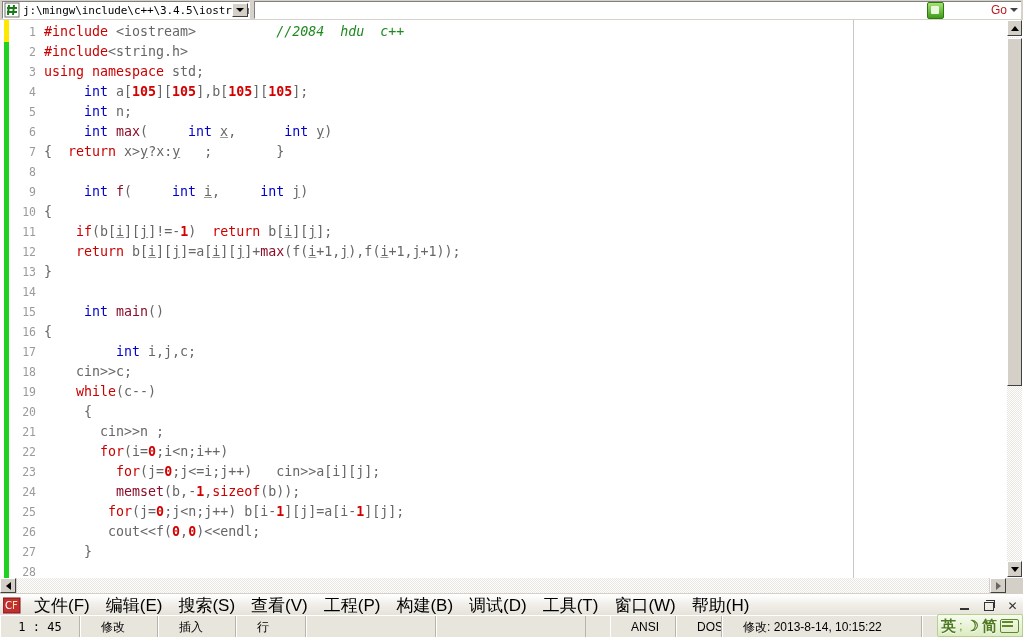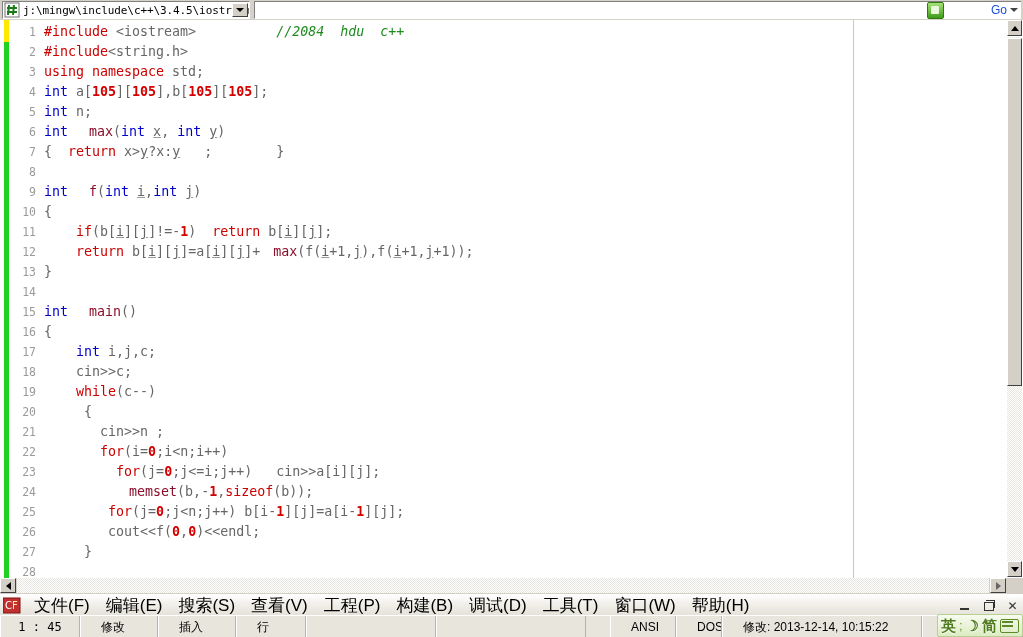--- a/index.html
+++ b/index.html
@@ -110,21 +110,21 @@
   .go-icon::after {
     content: "";
     position: absolute;
     left: 3px; top: 3px;
     width: 8px; height: 8px;
     background: #eaf7dd;
     border-radius: 1px;
   }
   .go-label {
     font-size: 12px;
-    color: #1d4ed8;
+    color: #b91c1c;
     margin-left: 44px;
   }
   .go-caret {
     width: 0; height: 0;
     border-left: 4px solid transparent;
     border-right: 4px solid transparent;
     border-top: 4px solid #444;
   }
 
   
@@ -164,23 +164,23 @@
   .ln {
     display: inline-block;
     width: 26px;
     text-align: right;
     color: #9a9a9a;
     font-size: 11.5px;
     margin-right: 8px;
     vertical-align: top;
   }
   .row { height: 20px; }
-  .kw   { color: #0000cc; }        
+  .kw   { color: #0000cc; margin-left: 40px; }        
   .kw2  { color: #cc0000; }        
-  .fn   { color: #8b0f2a; margin-left: 13px; }        
+  .fn   { color: #8b0f2a; }        
   .num  { color: #d40000; font-weight: bold; }
   .pl   { color: #666666; }
   .cmt  { color: #1d8a1d; font-style: italic; }
   .u    { text-decoration: underline; text-decoration-color: #9a9a9a; }
   .margin-line {
     position: absolute;
     left: 853px; top: 0;
     width: 1px; height: 558px;
     background: #c8c8c8;
   }
@@ -499,21 +499,21 @@
 
   <div class="statusbar">
     <div class="cell c-pos">1 : 45</div>
     <div class="cell c-mod">修改</div>
     <div class="cell c-ins">插入</div>
     <div class="cell c-line">行</div>
     <div class="cell c-gap1"></div>
     <div class="cell c-gap2"></div>
     <div class="cell c-enc">ANSI</div>
     <div class="cell c-eol">DOS</div>
-    <div class="cell c-time">修改: 2013-12-14, 10:15:22</div>
+    <div class="cell c-time">修改: 2013-8-14, 10:15:22</div>
     <div class="cell c-size">大小</div>
   </div>
 
   <div class="ime">
     <span class="ime-item">英</span>
     <span class="ime-sep">;</span>
     <span class="ime-item">☽</span>
     <span class="ime-item">简</span>
     <span class="ime-kb"></span>
   </div>

